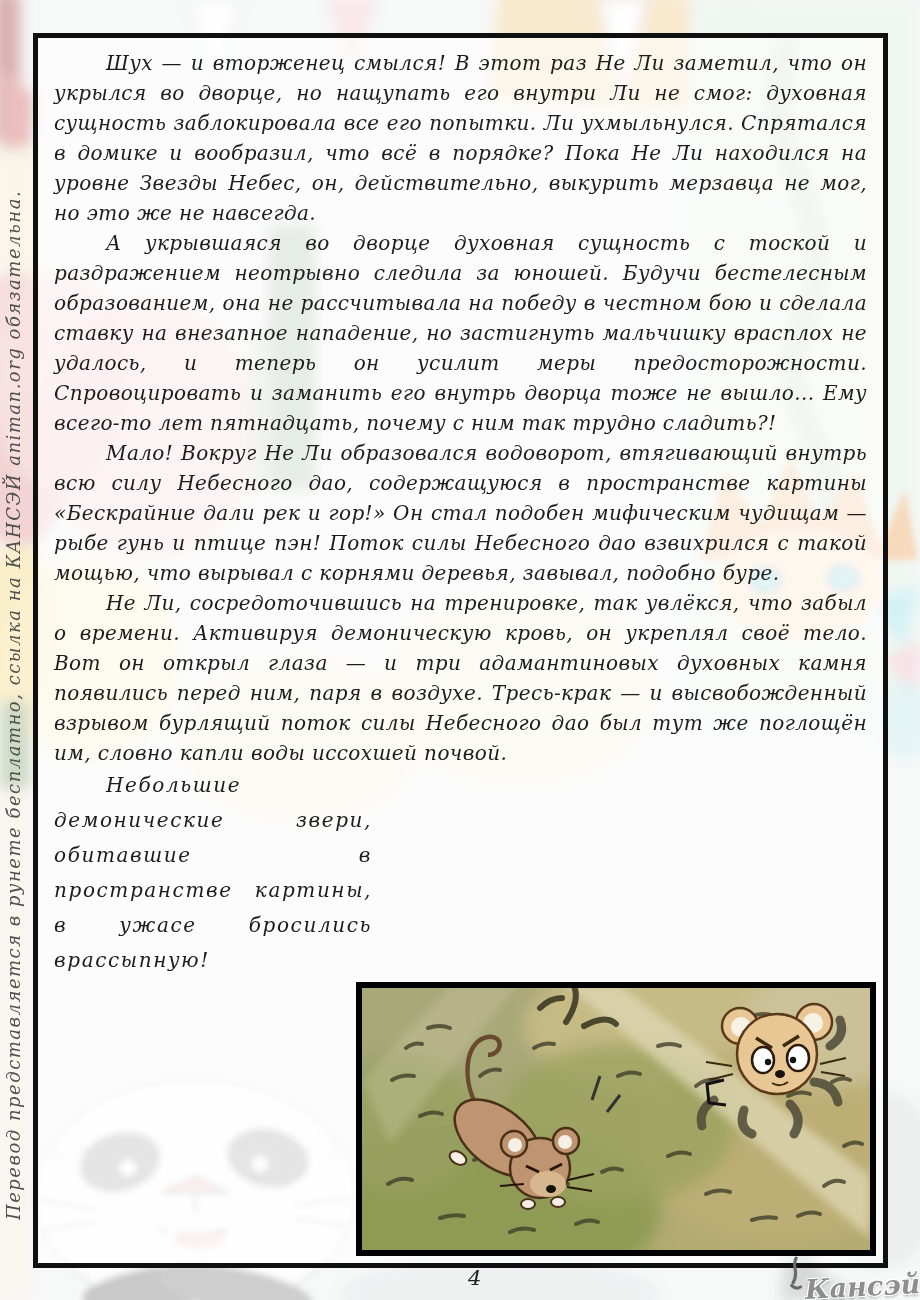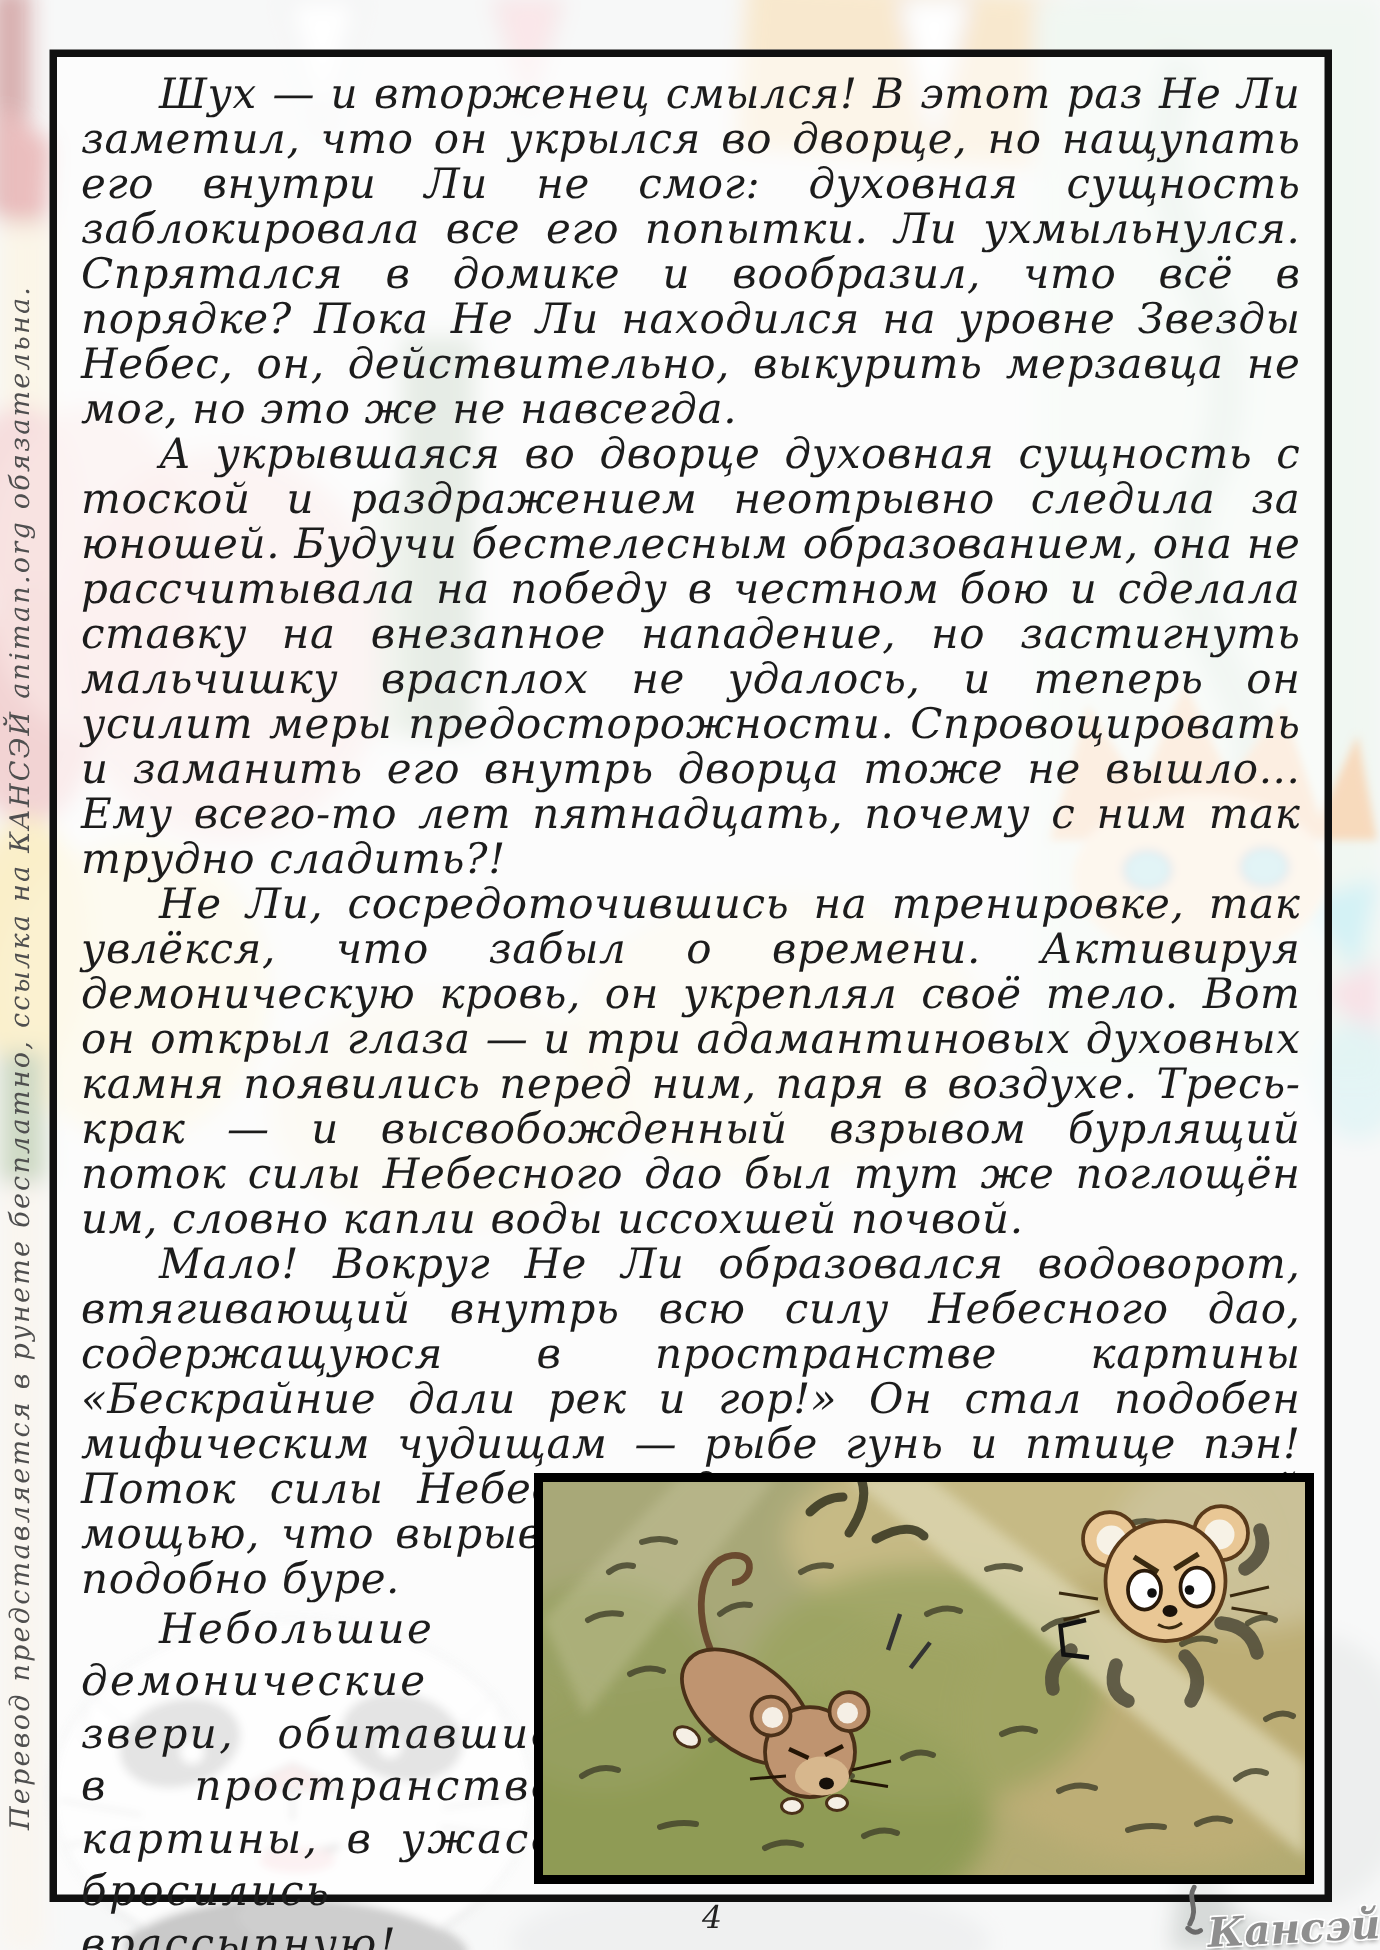--- a/index.html
+++ b/index.html
@@ -11,21 +11,21 @@
   .wash{position:absolute;left:0;top:0;width:920px;height:1300px;background:rgba(255,255,255,0.66);}
   .text-panel{
     position:absolute;left:33px;top:33px;width:855px;height:1235px;
     box-sizing:border-box;border:5px solid #101010;
     background:rgba(255,255,255,0.55);
     padding:10px 16px 10px 16px;
   }
   .text-panel p{
     margin:0;padding:0;
     font-style:italic;
-    font-size:28px;line-height:30px;letter-spacing:0.4px;
+    font-size:20px;line-height:30px;letter-spacing:0.4px;
     color:#1c1c1c;text-align:justify;text-indent:52px;
   }
   .text-panel p.beside{
     width:318px;line-height:35px;letter-spacing:1.6px;word-spacing:5px;
   }
   .illustration-frame{
     position:absolute;right:7px;bottom:7px;width:508px;height:262px;
     border:6px solid #000;background:#b3ab72;
   }
   .vertical-credit{
@@ -120,22 +120,22 @@
     </g>
   </svg>
 
   <div class="wash"></div>
 
   <div class="vertical-credit">Перевод представляется в рунете бесплатно, ссылка на КАНСЭЙ animan.org обязательна.</div>
 
   <div class="text-panel">
     <p>Шух — и вторженец смылся! В этот раз Не Ли заметил, что он укрылся во дворце, но нащупать его внутри Ли не смог: духовная сущность заблокировала все его попытки. Ли ухмыльнулся. Спрятался в домике и вообразил, что всё в порядке? Пока Не Ли находился на уровне Звезды Небес, он, действительно, выкурить мерзавца не мог, но это же не навсегда.</p>
     <p>А укрывшаяся во дворце духовная сущность с тоской и раздражением неотрывно следила за юношей. Будучи бестелесным образованием, она не рассчитывала на победу в честном бою и сделала ставку на внезапное нападение, но застигнуть мальчишку врасплох не удалось, и теперь он усилит меры предосторожности. Спровоцировать и заманить его внутрь дворца тоже не вышло... Ему всего-то лет пятнадцать, почему с ним так трудно сладить?!</p>
+    <p>Мало! Вокруг Не Ли образовался водоворот, втягивающий внутрь всю силу Небесного дао, содержащуюся в пространстве картины «Бескрайние дали рек и гор!» Он стал подобен мифическим чудищам — рыбе гунь и птице пэн! Поток силы Небесного дао взвихрился с такой мощью, что вырывал с корнями деревья, завывал, подобно буре.</p>
     <p>Не Ли, сосредоточившись на тренировке, так увлёкся, что забыл о времени. Активируя демоническую кровь, он укреплял своё тело. Вот он открыл глаза — и три адамантиновых духовных камня появились перед ним, паря в воздухе. Тресь-крак — и высвобожденный взрывом бурлящий поток силы Небесного дао был тут же поглощён им, словно капли воды иссохшей почвой.</p>
-    <p>Мало! Вокруг Не Ли образовался водоворот, втягивающий внутрь всю силу Небесного дао, содержащуюся в пространстве картины «Бескрайние дали рек и гор!» Он стал подобен мифическим чудищам — рыбе гунь и птице пэн! Поток силы Небесного дао взвихрился с такой мощью, что вырывал с корнями деревья, завывал, подобно буре.</p>
     <p class="beside">Небольшие демонические звери, обитавшие в пространстве картины, в ужасе бросились врассыпную!</p>
 
     <div class="illustration-frame">
       <svg width="508" height="262" viewBox="0 0 508 262">
         <defs>
           <filter id="wc" x="-40%" y="-40%" width="180%" height="180%">
               <feGaussianBlur stdDeviation="9"></feGaussianBlur>
             </filter>
           <filter id="wc2" x="-40%" y="-40%" width="180%" height="180%">
               <feGaussianBlur stdDeviation="4"></feGaussianBlur>

